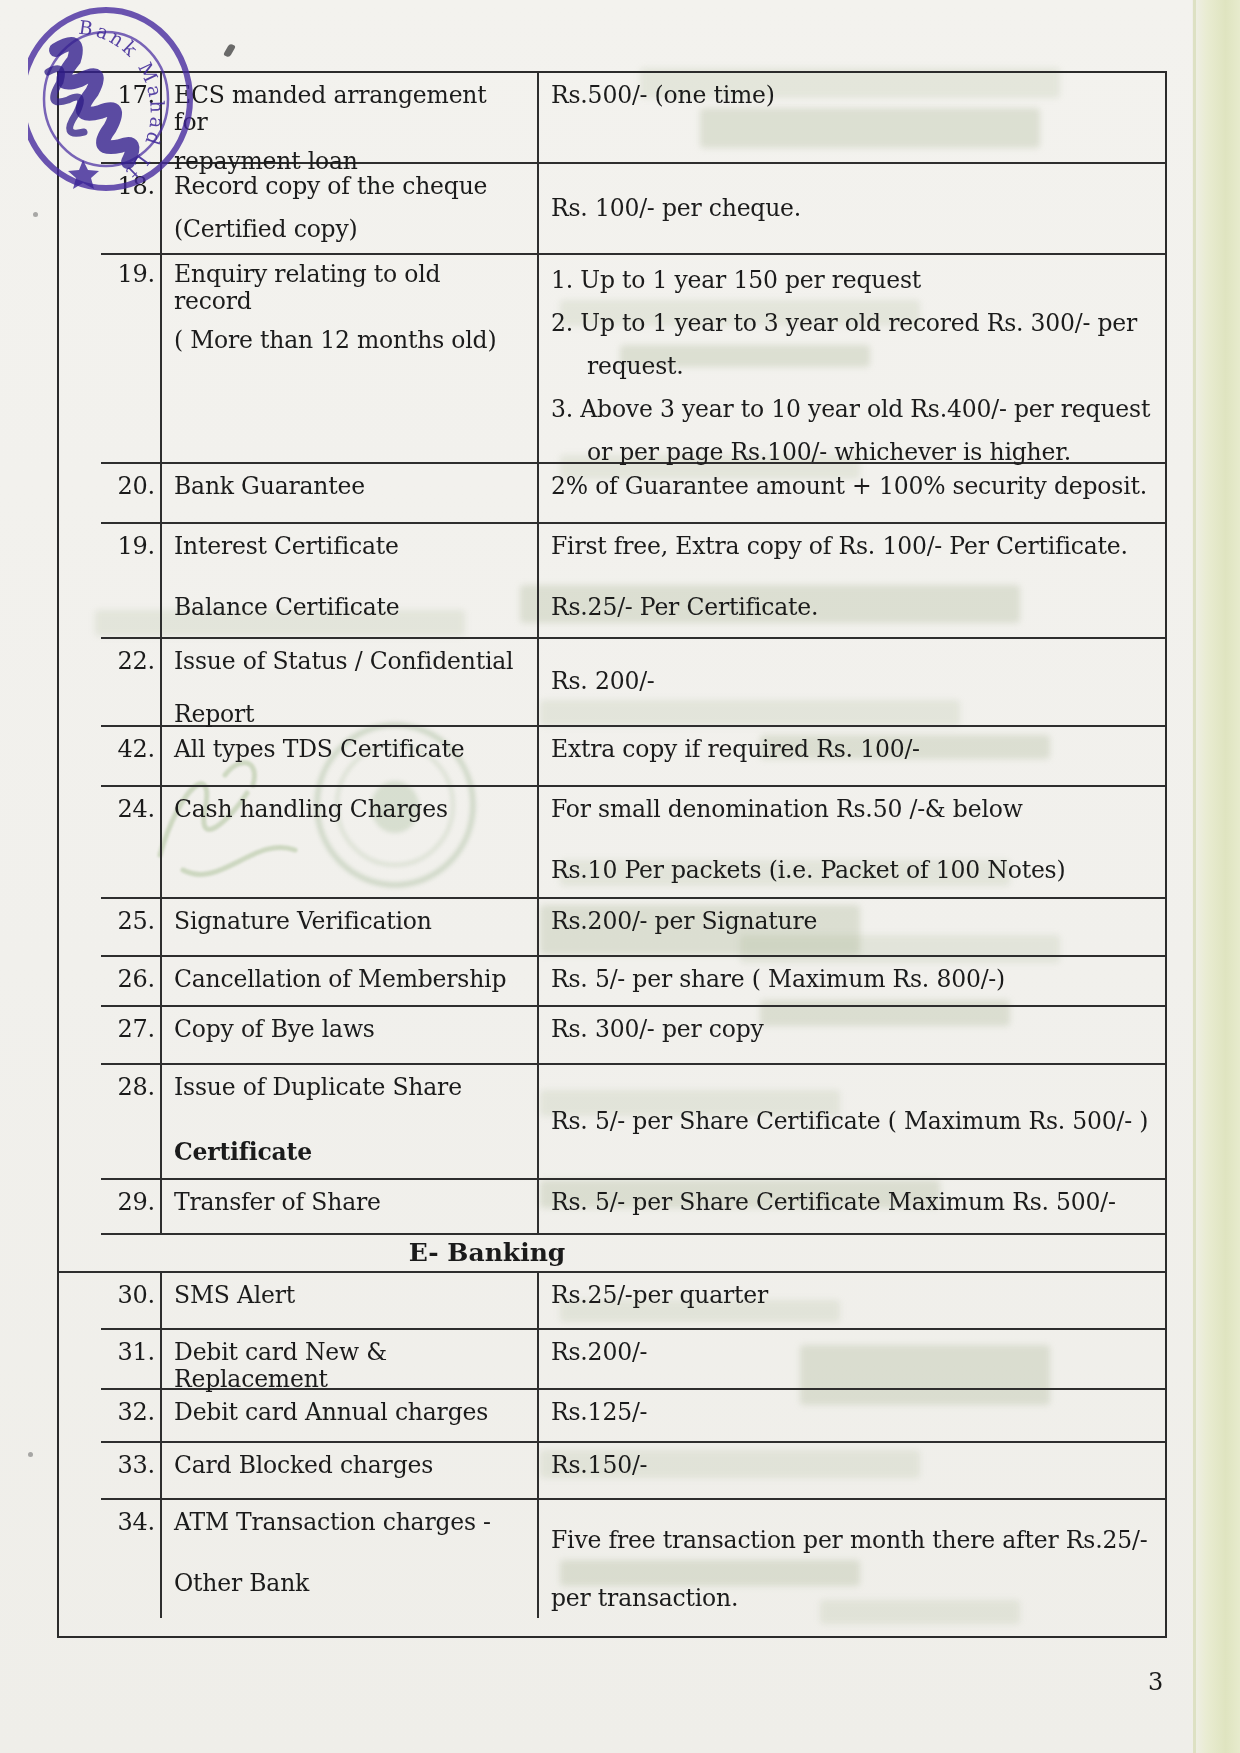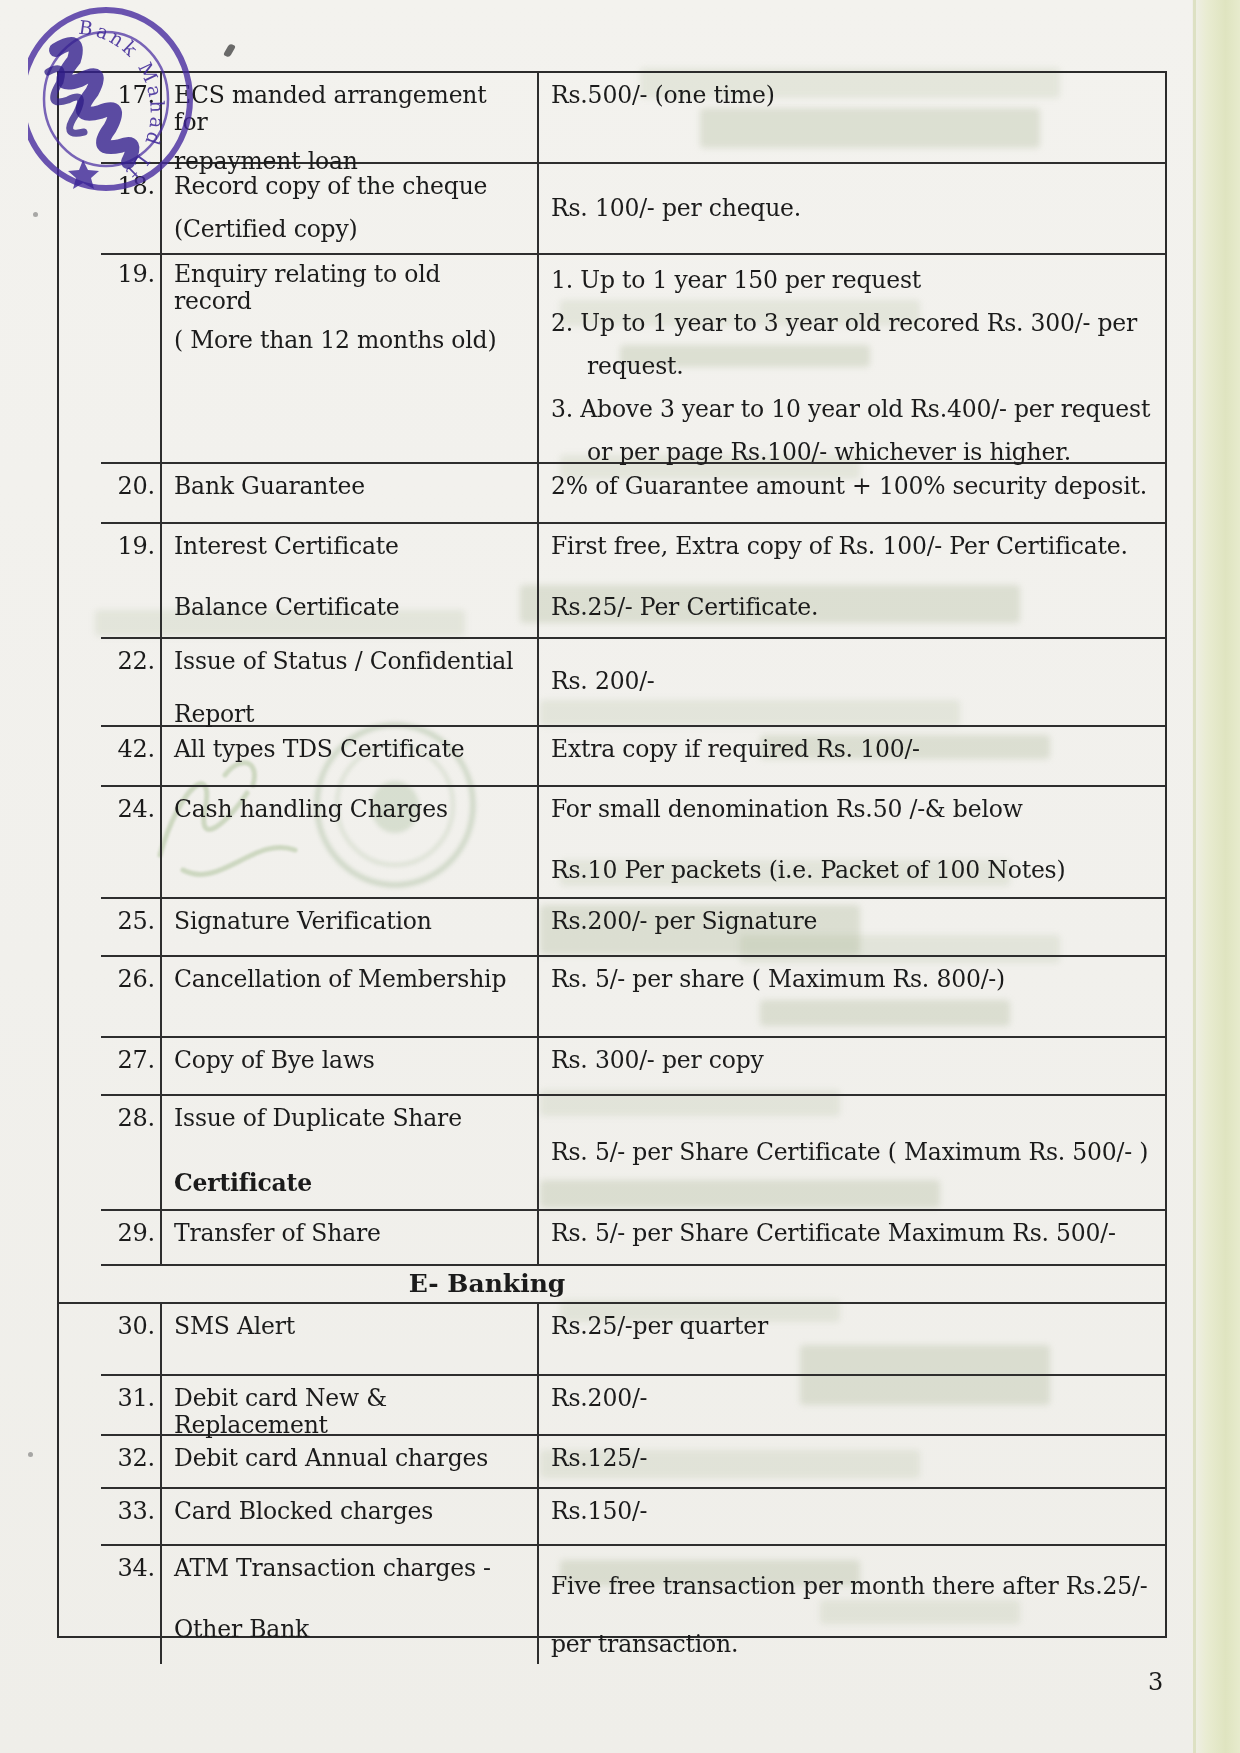--- a/index.html
+++ b/index.html
@@ -182,21 +182,21 @@
   <div class="row" style="height:58px">
     <div class="cell no">25.</div>
     <div class="cell desc">
       <div>Signature Verification</div>
     </div>
     <div class="cell chg">
       <div>Rs.200/- per Signature</div>
     </div>
   </div>
 
-  <div class="row" style="height:81px">
+  <div class="row" style="height:50px">
     <div class="cell no">26.</div>
     <div class="cell desc">
       <div>Cancellation of  Membership</div>
     </div>
     <div class="cell chg">
       <div>Rs. 5/- per share ( Maximum Rs. 800/-)</div>
     </div>
   </div>
 
   <div class="row" style="height:58px">
@@ -225,21 +225,21 @@
     <div class="cell desc">
       <div>Transfer of Share</div>
     </div>
     <div class="cell chg">
       <div>Rs. 5/- per Share Certificate Maximum Rs. 500/-</div>
     </div>
   </div>
 
   <div class="section-band" style="height:38px">E- Banking</div>
 
-  <div class="row" style="height:72px">
+  <div class="row" style="height:57px">
     <div class="cell no">30.</div>
     <div class="cell desc">
       <div>SMS Alert</div>
     </div>
     <div class="cell chg">
       <div>Rs.25/-per quarter</div>
     </div>
   </div>
 
   <div class="row" style="height:60px">

